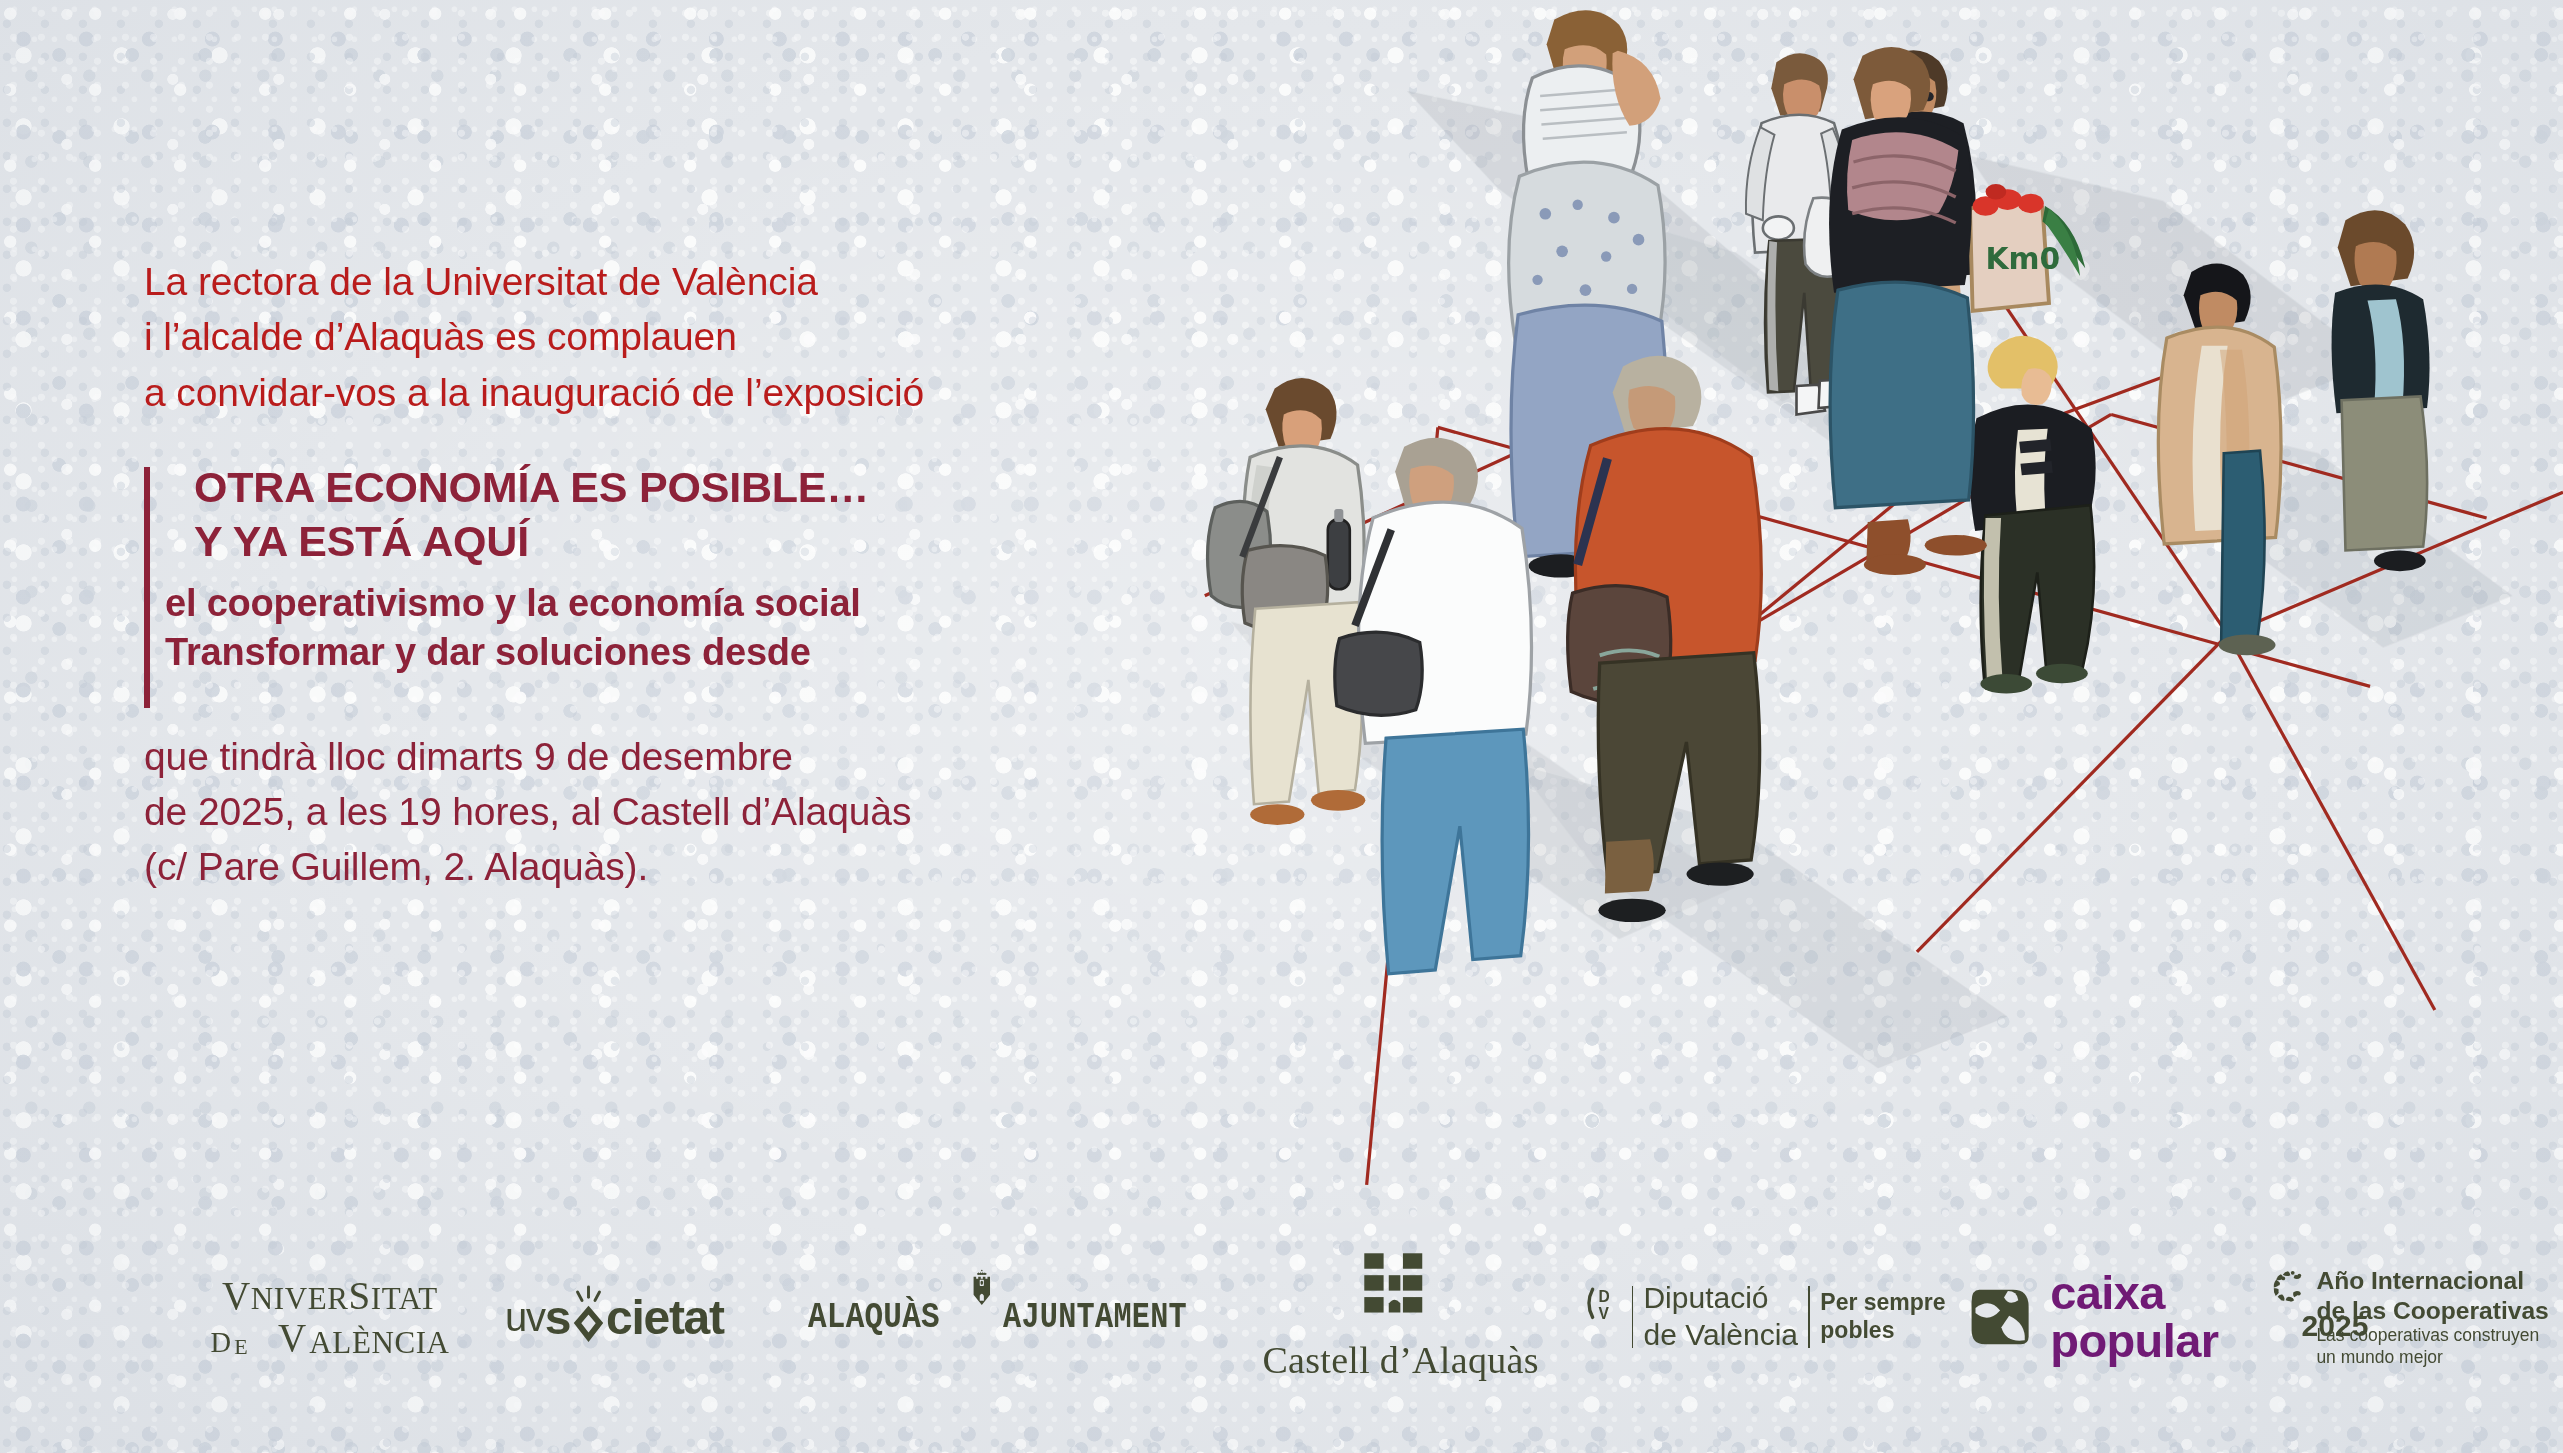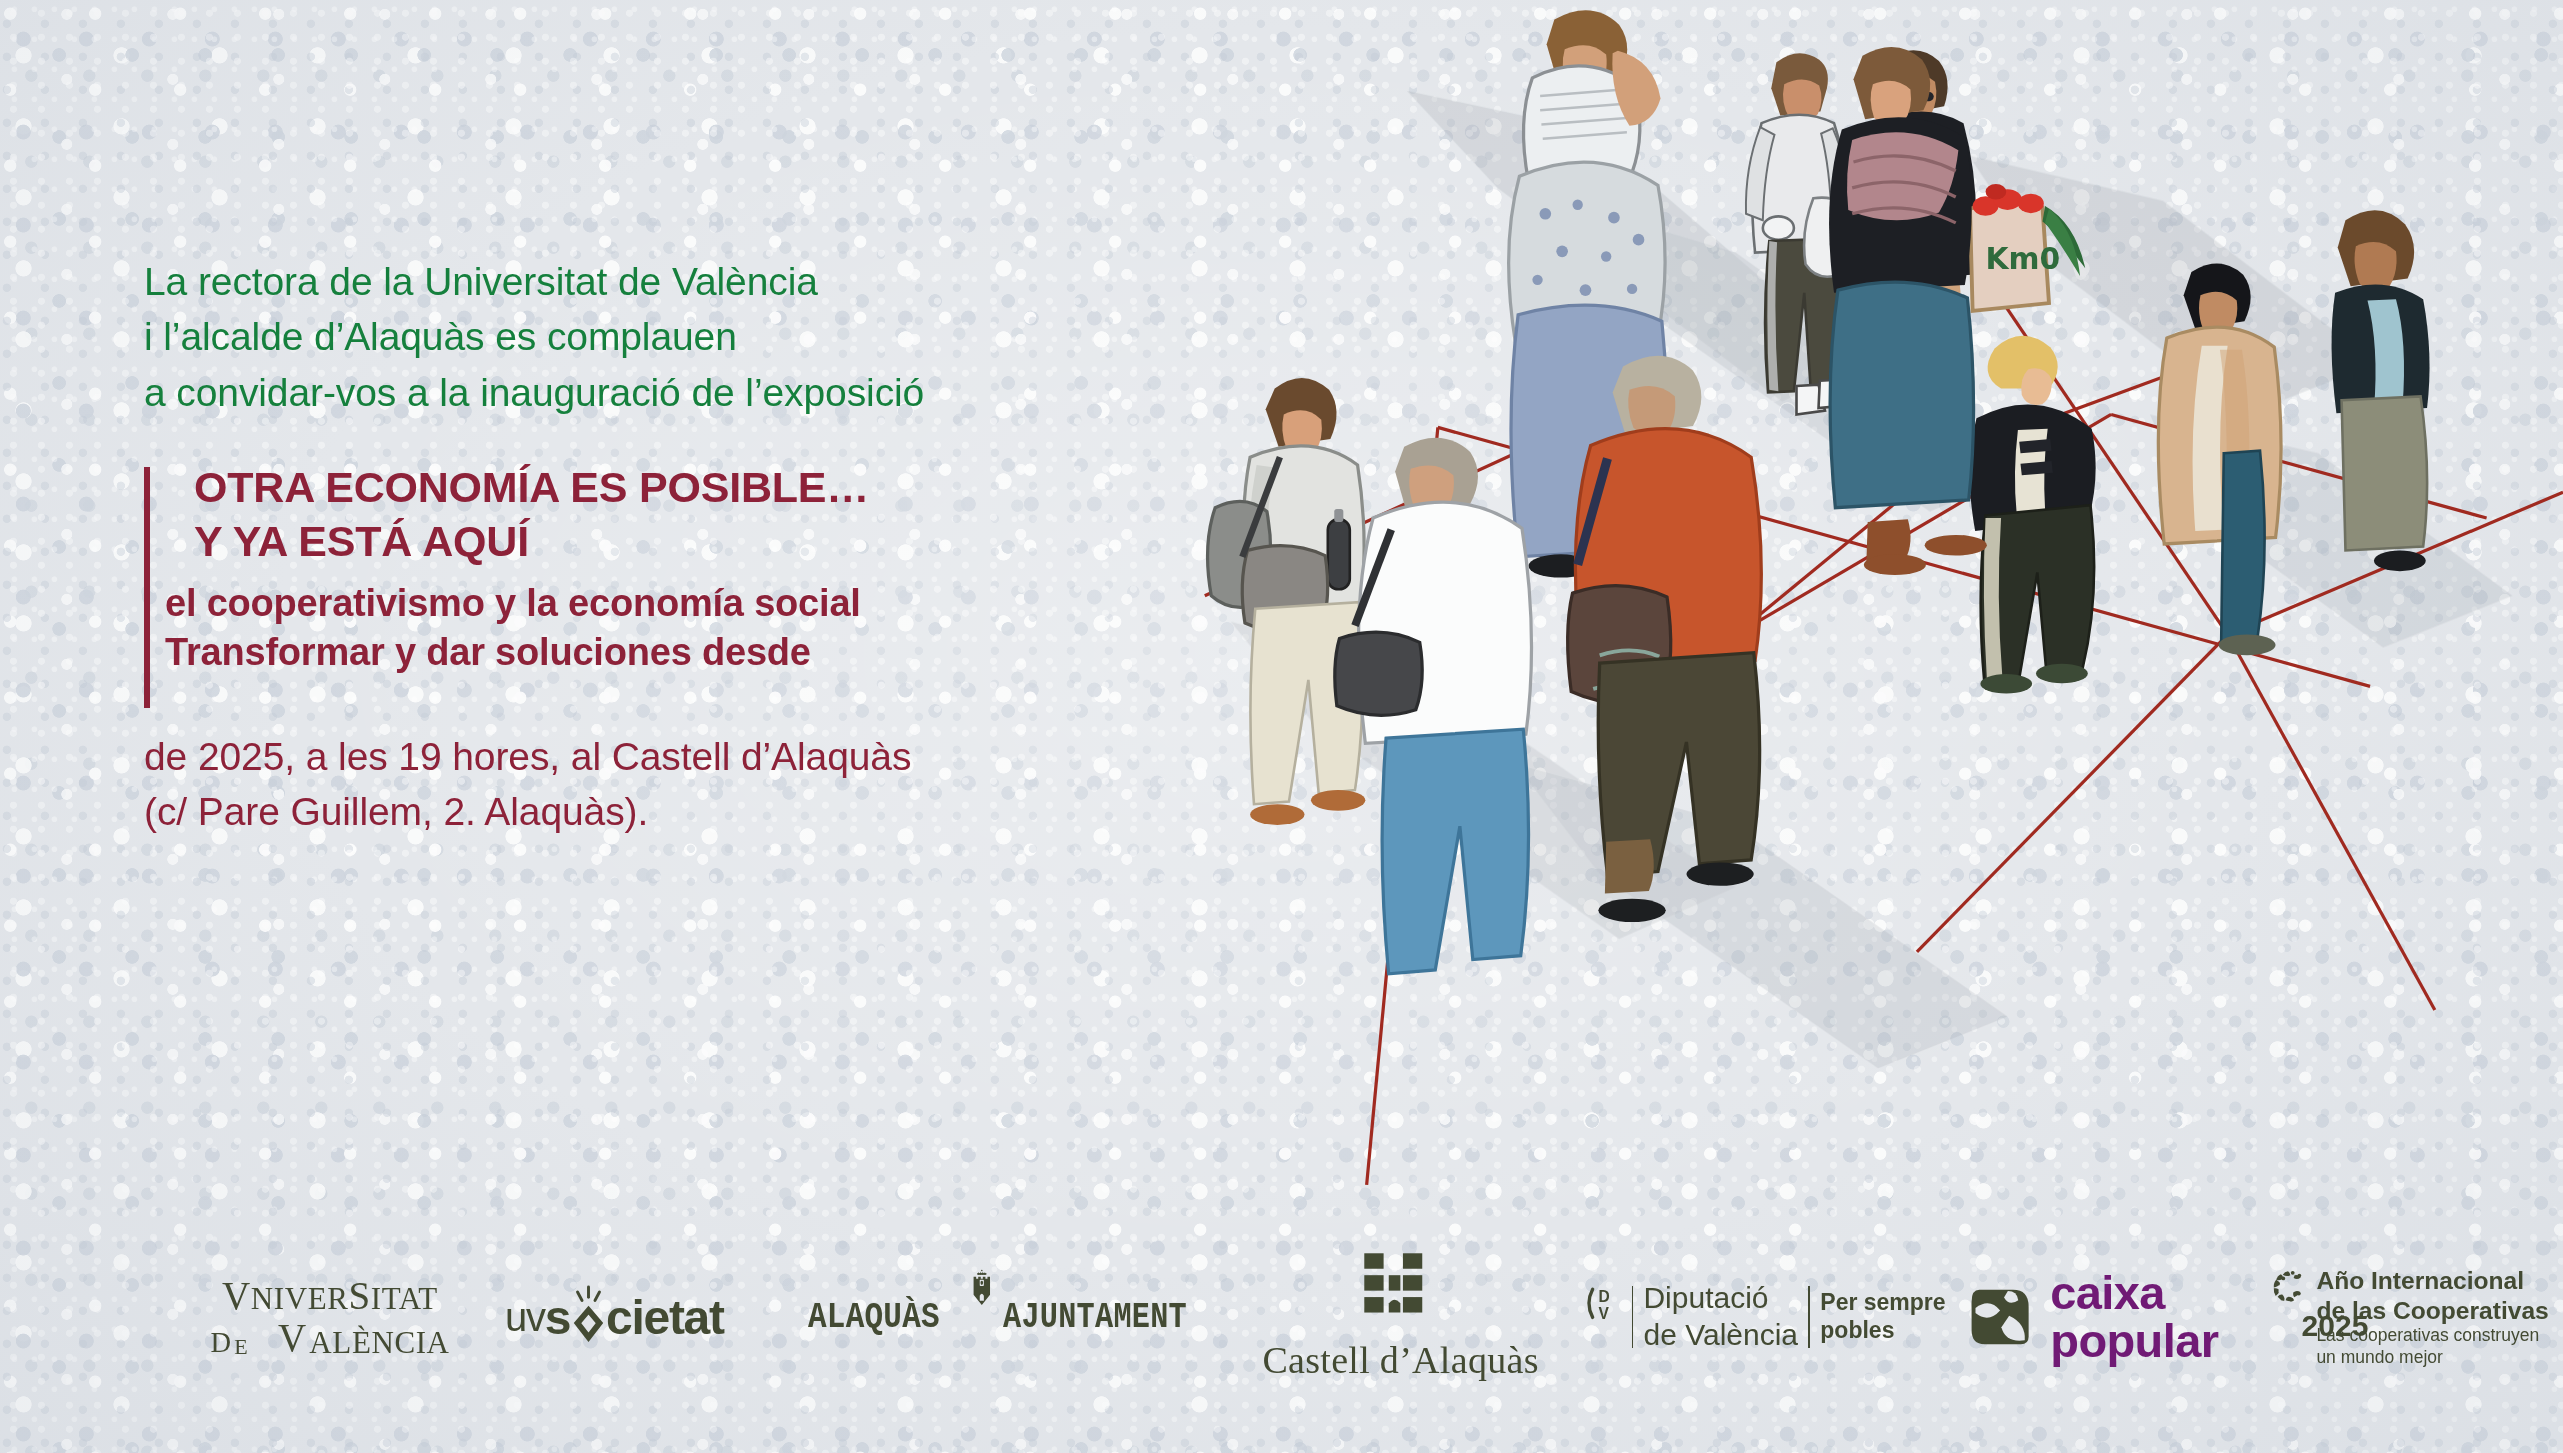--- a/index.html
+++ b/index.html
@@ -42,21 +42,21 @@
     background: radial-gradient(ellipse at 50% 45%, rgba(255,255,255,.25) 0%, rgba(255,255,255,0) 55%, rgba(190,198,209,.22) 100%);
   }
 
   
   #text-col {
     position: absolute;
     left: 144px; top: 254px;
     width: 1153px;
   }
   .intro {
-    color: #15803d;
+    color: #b91c1c;
     font-size: 39px;
     line-height: 1.42;
     font-weight: 400;
     letter-spacing: -0.1px;
     white-space: nowrap;
   }
   #title-block {
     position: relative;
     margin-top: 40px;
     padding-left: 21px;
@@ -393,20 +393,21 @@
       <div id="title-bar"></div>
       <div class="t-main">OTRA ECONOMÍA ES POSIBLE…</div>
       <div class="t-main">Y YA ESTÁ AQUÍ</div>
       <div class="t-sub">
         <span class="l2">el cooperativismo y la economía social</span>
         <span class="l2">Transformar y dar soluciones desde</span>
       </div>
     </div>
 
     <div id="details">
+      <div>que tindrà lloc dimarts 9 de desembre</div>
       <div>de 2025, a les 19 hores, al Castell d’Alaquàs</div>
       <div>(c/ Pare Guillem, 2. Alaquàs).</div>
     </div>
   </div>
 
   <div id="logos">
 
     <div class="logo" id="logo-uv">
       <div class="uv-l1">
         <span class="big">V</span><span>NIVER</span><span class="big">S</span><span>ITAT</span>

